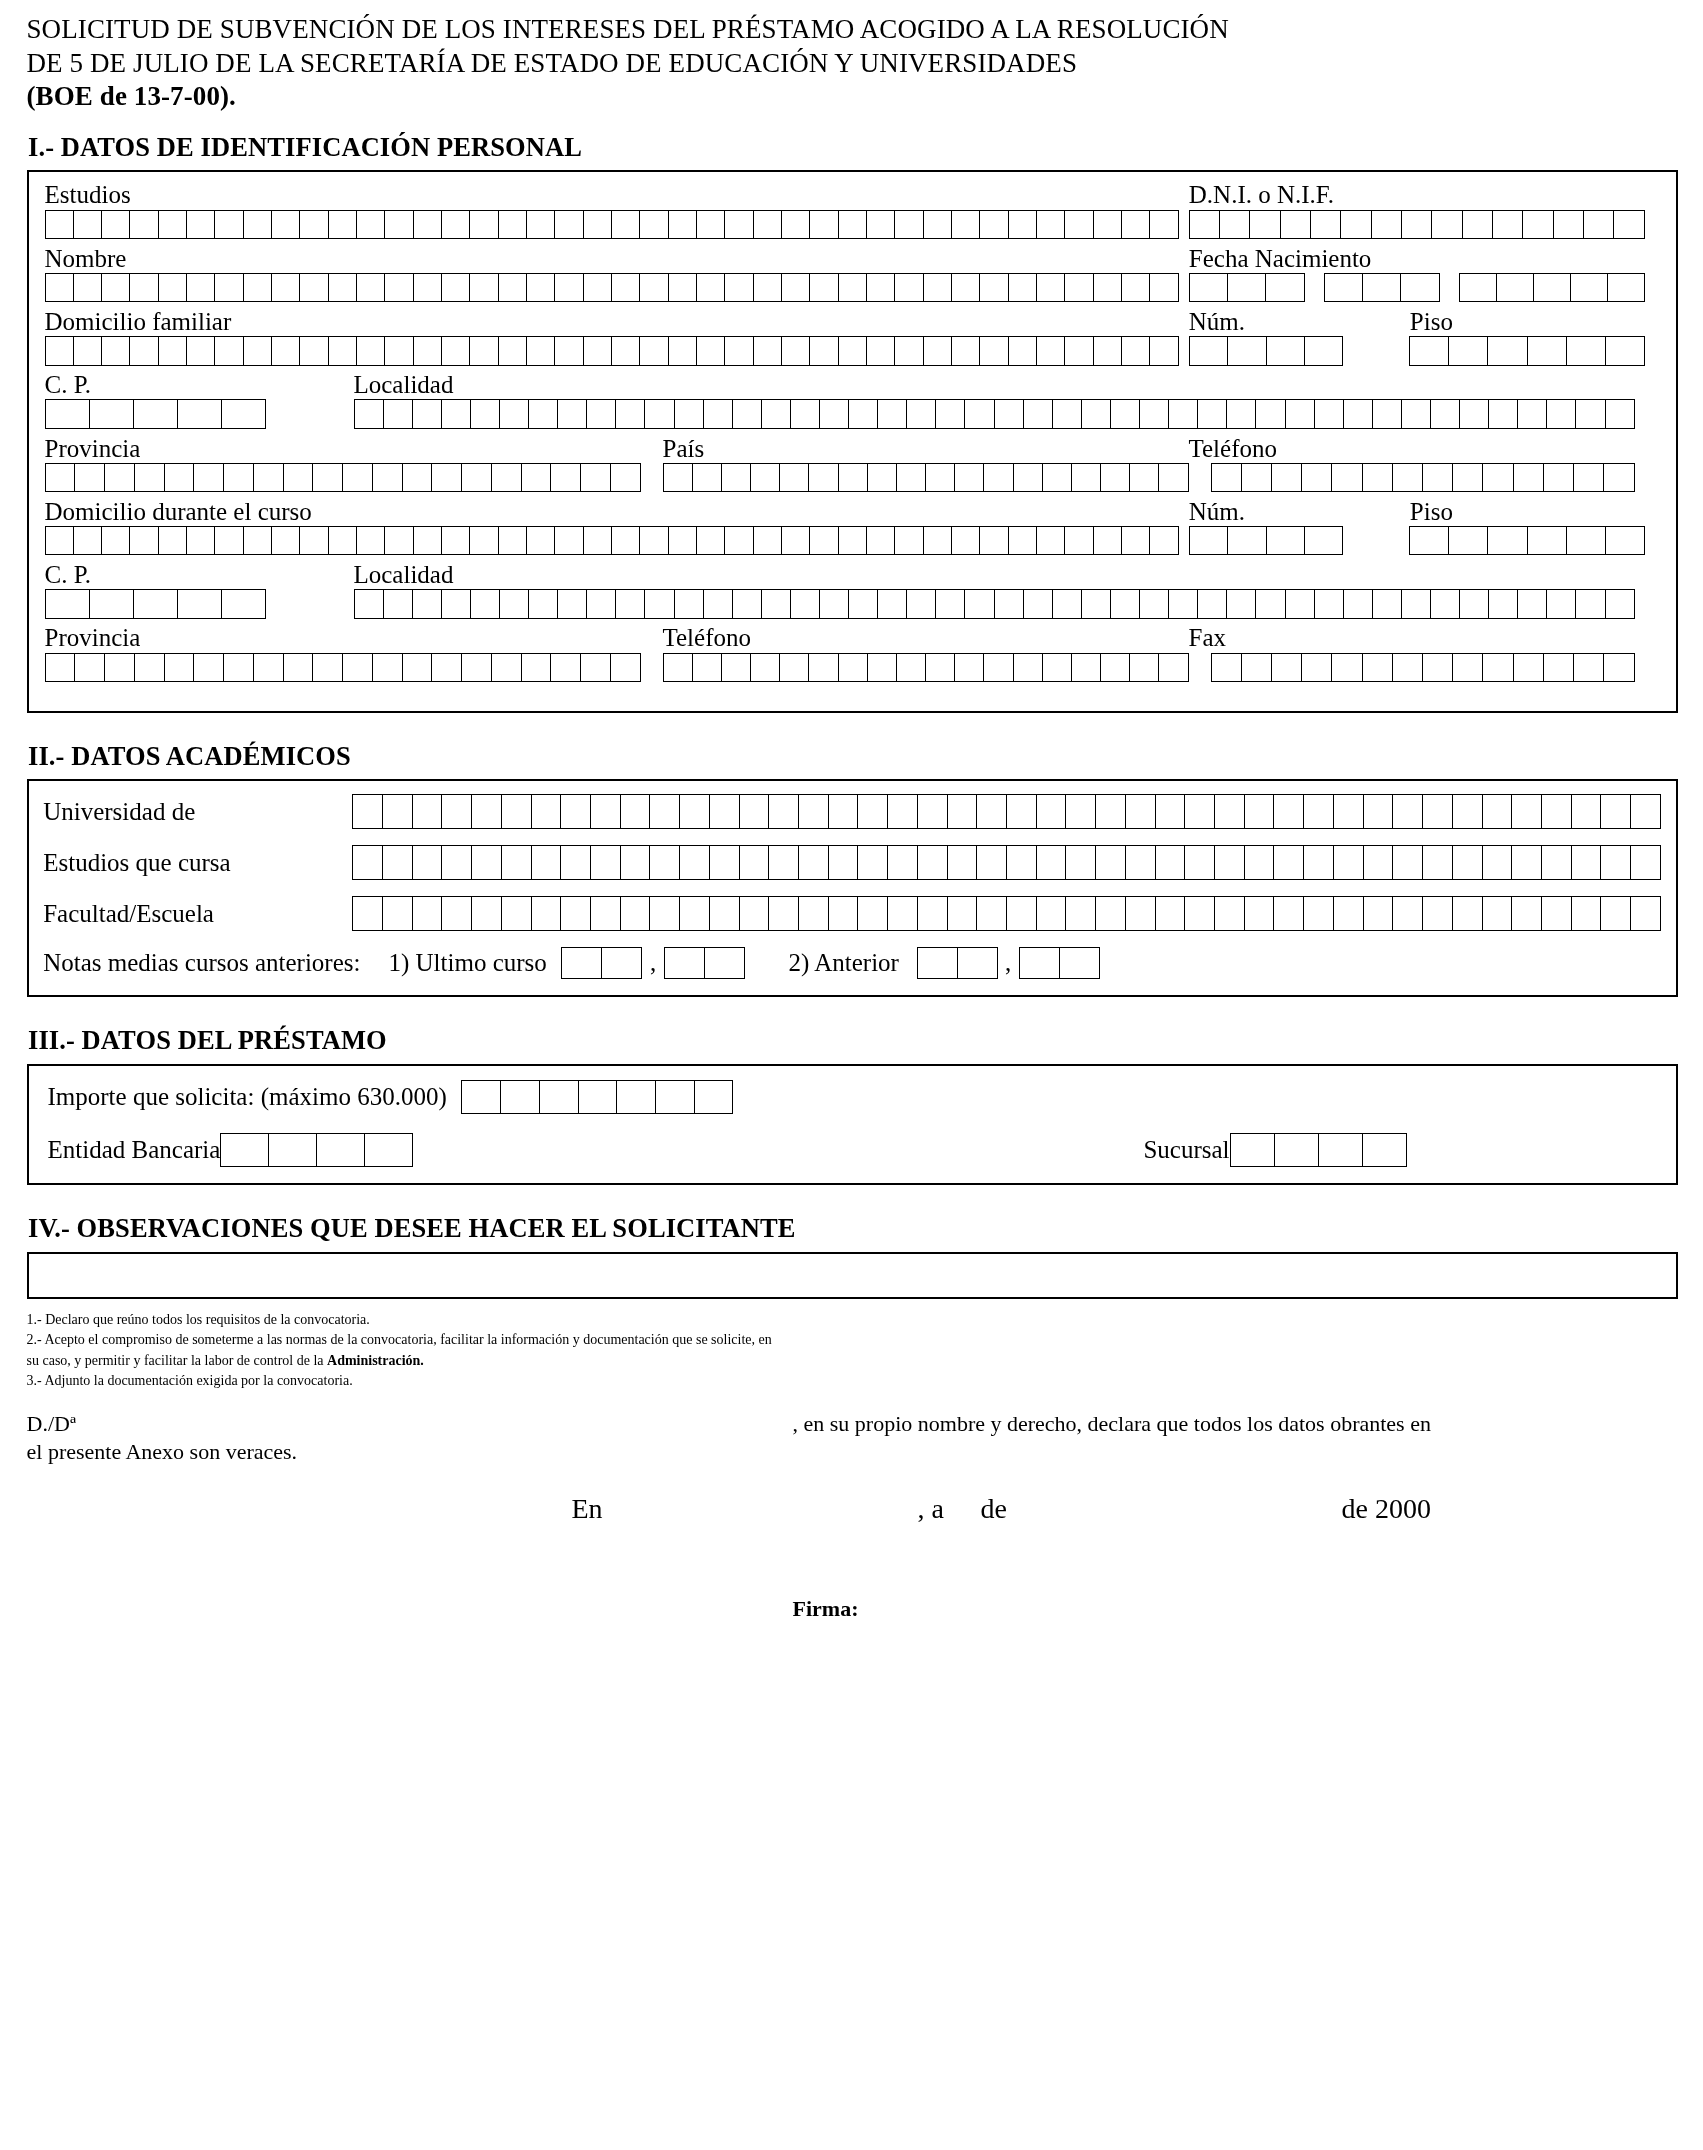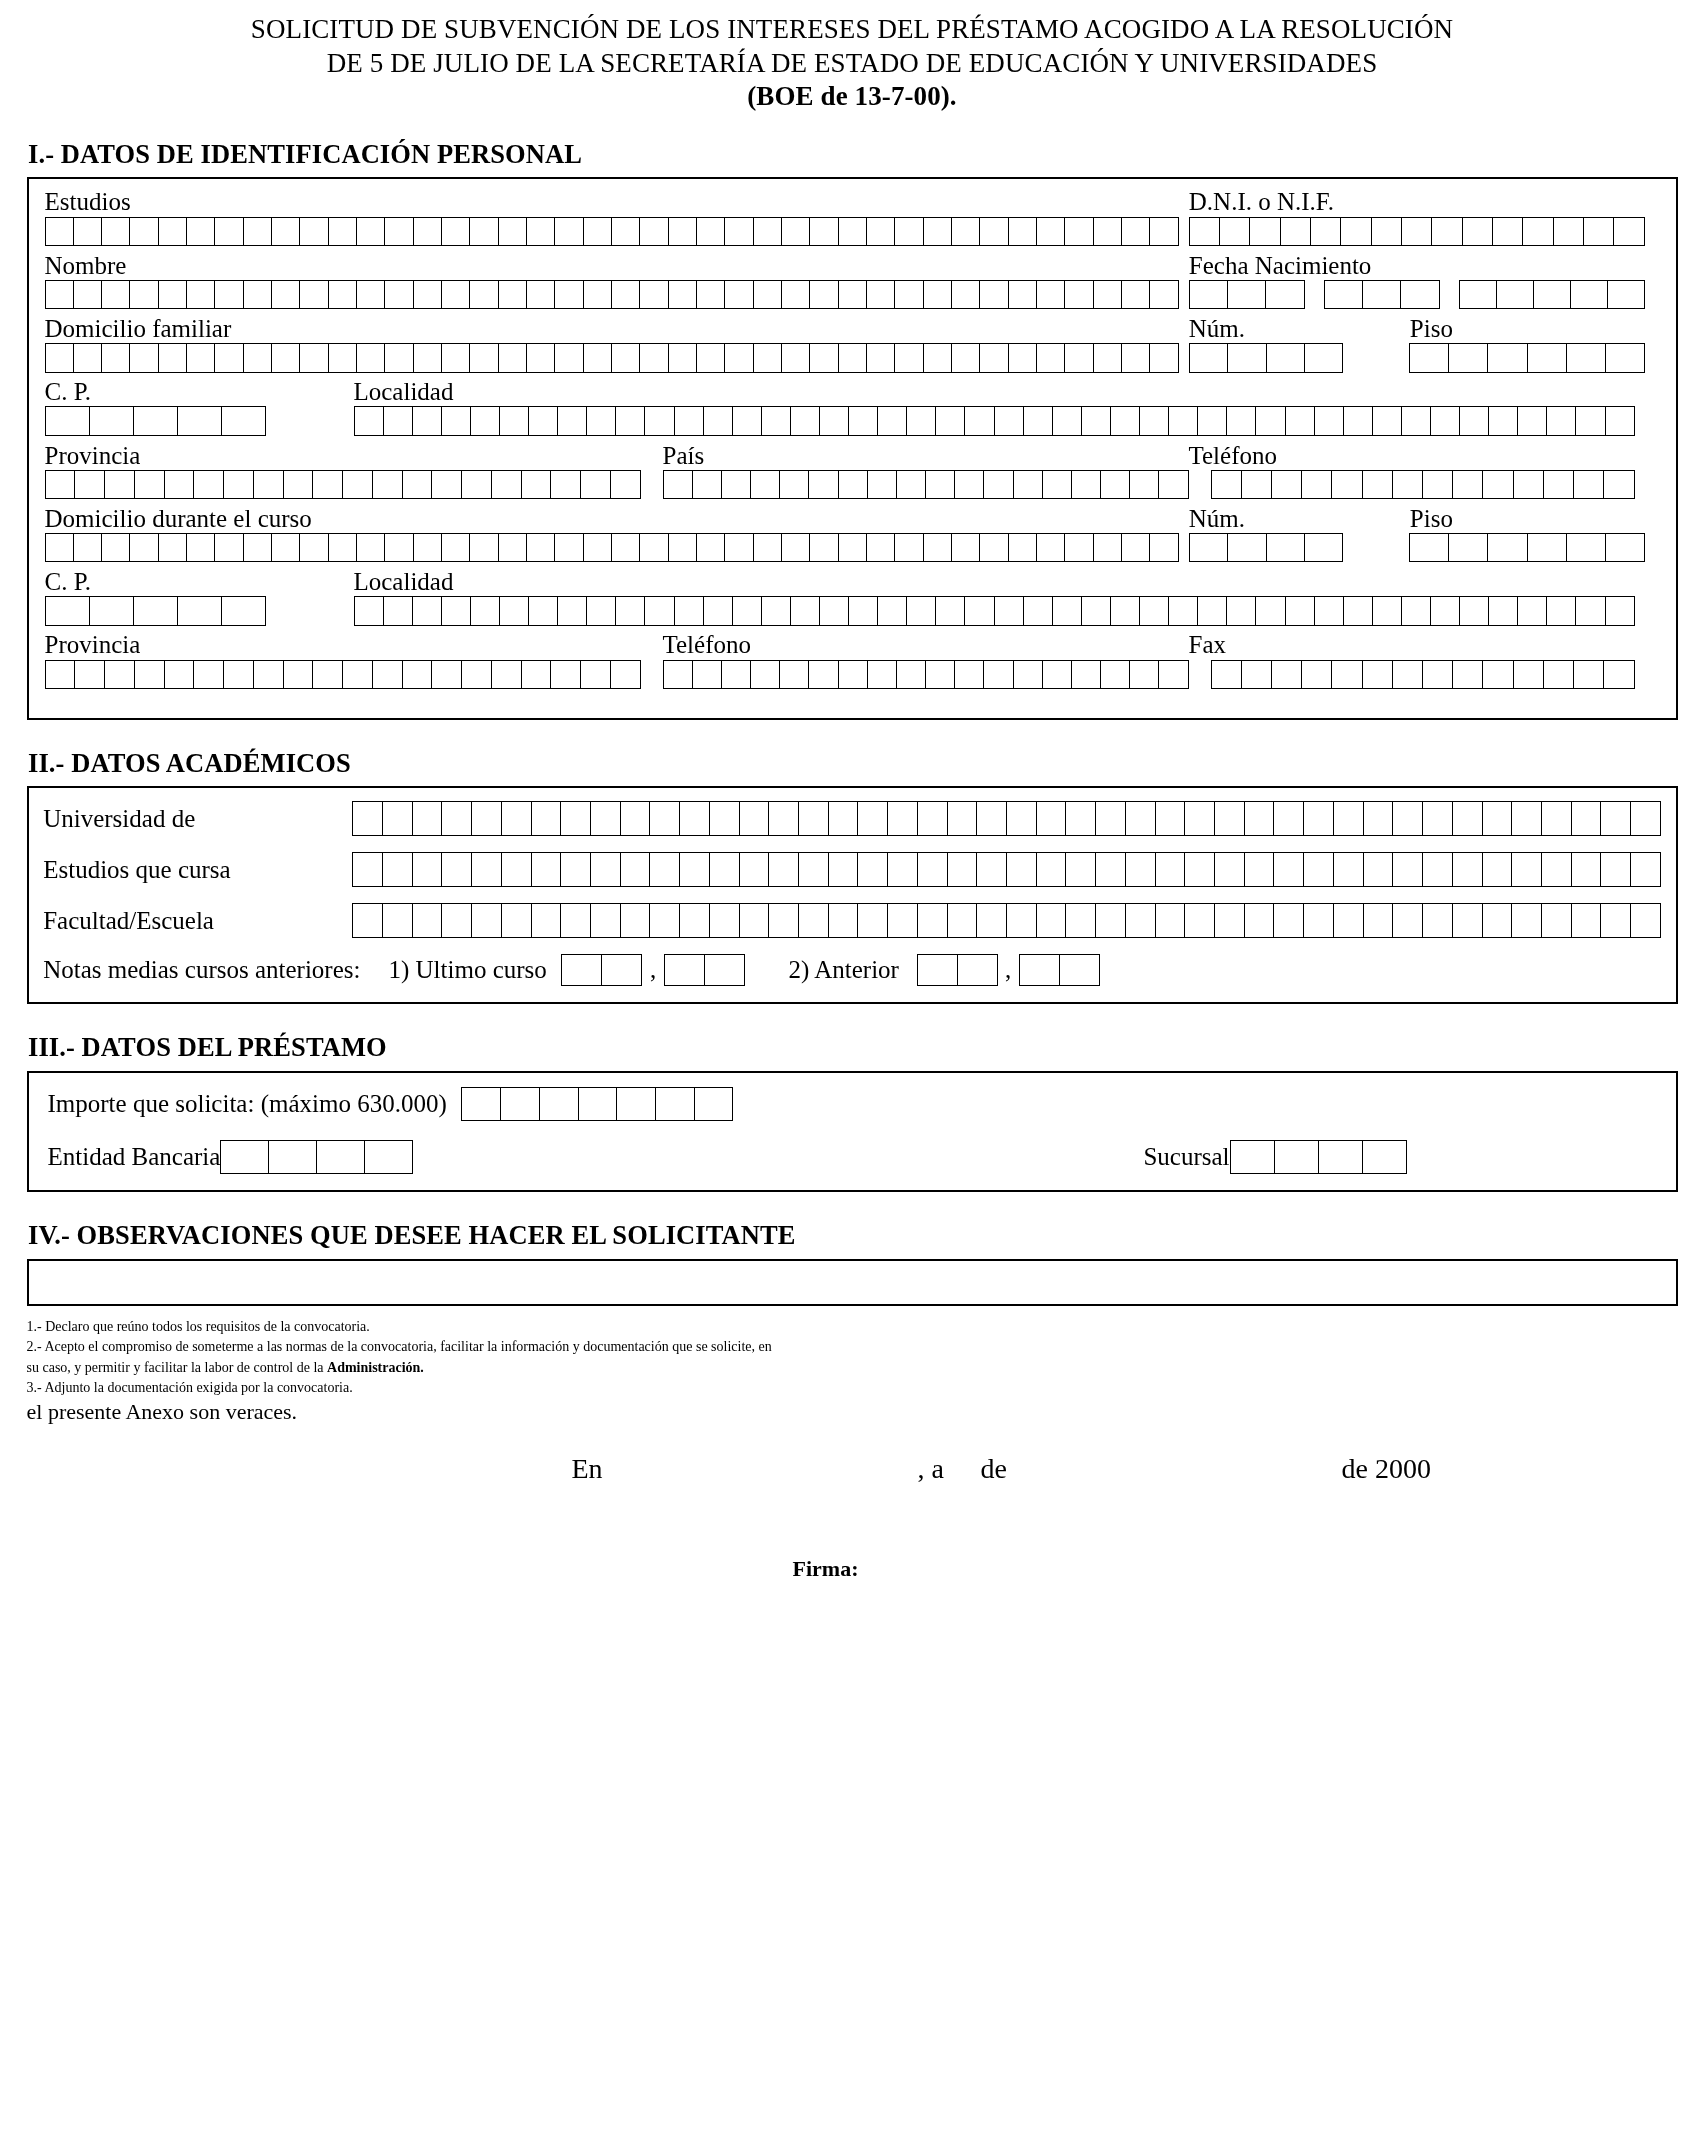--- a/index.html
+++ b/index.html
@@ -14,25 +14,24 @@
     -webkit-font-smoothing: none;
   }
   .page {
     width: 1704px;
     box-sizing: border-box;
     padding: 13.3px 26.5px 14.7px 26.5px;
   }
 
   
   .doc-title {
-    text-align: center;
     font-size: 27px;
     line-height: 1.24;
     letter-spacing: 0.1px;
-    margin: 0 0 25px 0;
+    margin: 0 0 18px 0;
   }
   .doc-title .l3 { font-weight: bold; }
 
   
   .section-heading {
     font-weight: bold;
     font-size: 26.5px;
     margin: 0 0 7.4px 1.5px;
     letter-spacing: 0.1px;
   }
@@ -945,20 +944,24 @@
   <div class="section-heading">IV.- OBSERVACIONES QUE DESEE HACER EL SOLICITANTE</div>
   <div class="sec4-box"></div>
 
   <div class="declare">
     <p>1.- Declaro que reúno todos los requisitos de la convocatoria.</p>
     <p>2.- Acepto el compromiso de someterme a las normas de la convocatoria, facilitar la información y documentación que se solicite, en</p>
     <p><span>su caso, y permitir y facilitar la labor de control de la </span><b>Administración.</b></p>
     <p>3.- Adjunto la documentación exigida por la convocatoria.</p>
   </div>
 
+  <div class="dn-row">
+    <span class="dn-label">D./Dª</span>
+    <span class="dn-text">, en su propio nombre y derecho, declara que todos los datos obrantes en</span>
+  </div>
   <div class="dn-second">el presente Anexo son veraces.</div>
 
   <div class="en-row">
     <span class="w-en">En</span>
     <span class="w-a">, a</span>
     <span class="w-de">de</span>
     <span>de 2000</span>
   </div>
 
   <div class="firma">Firma:</div>

